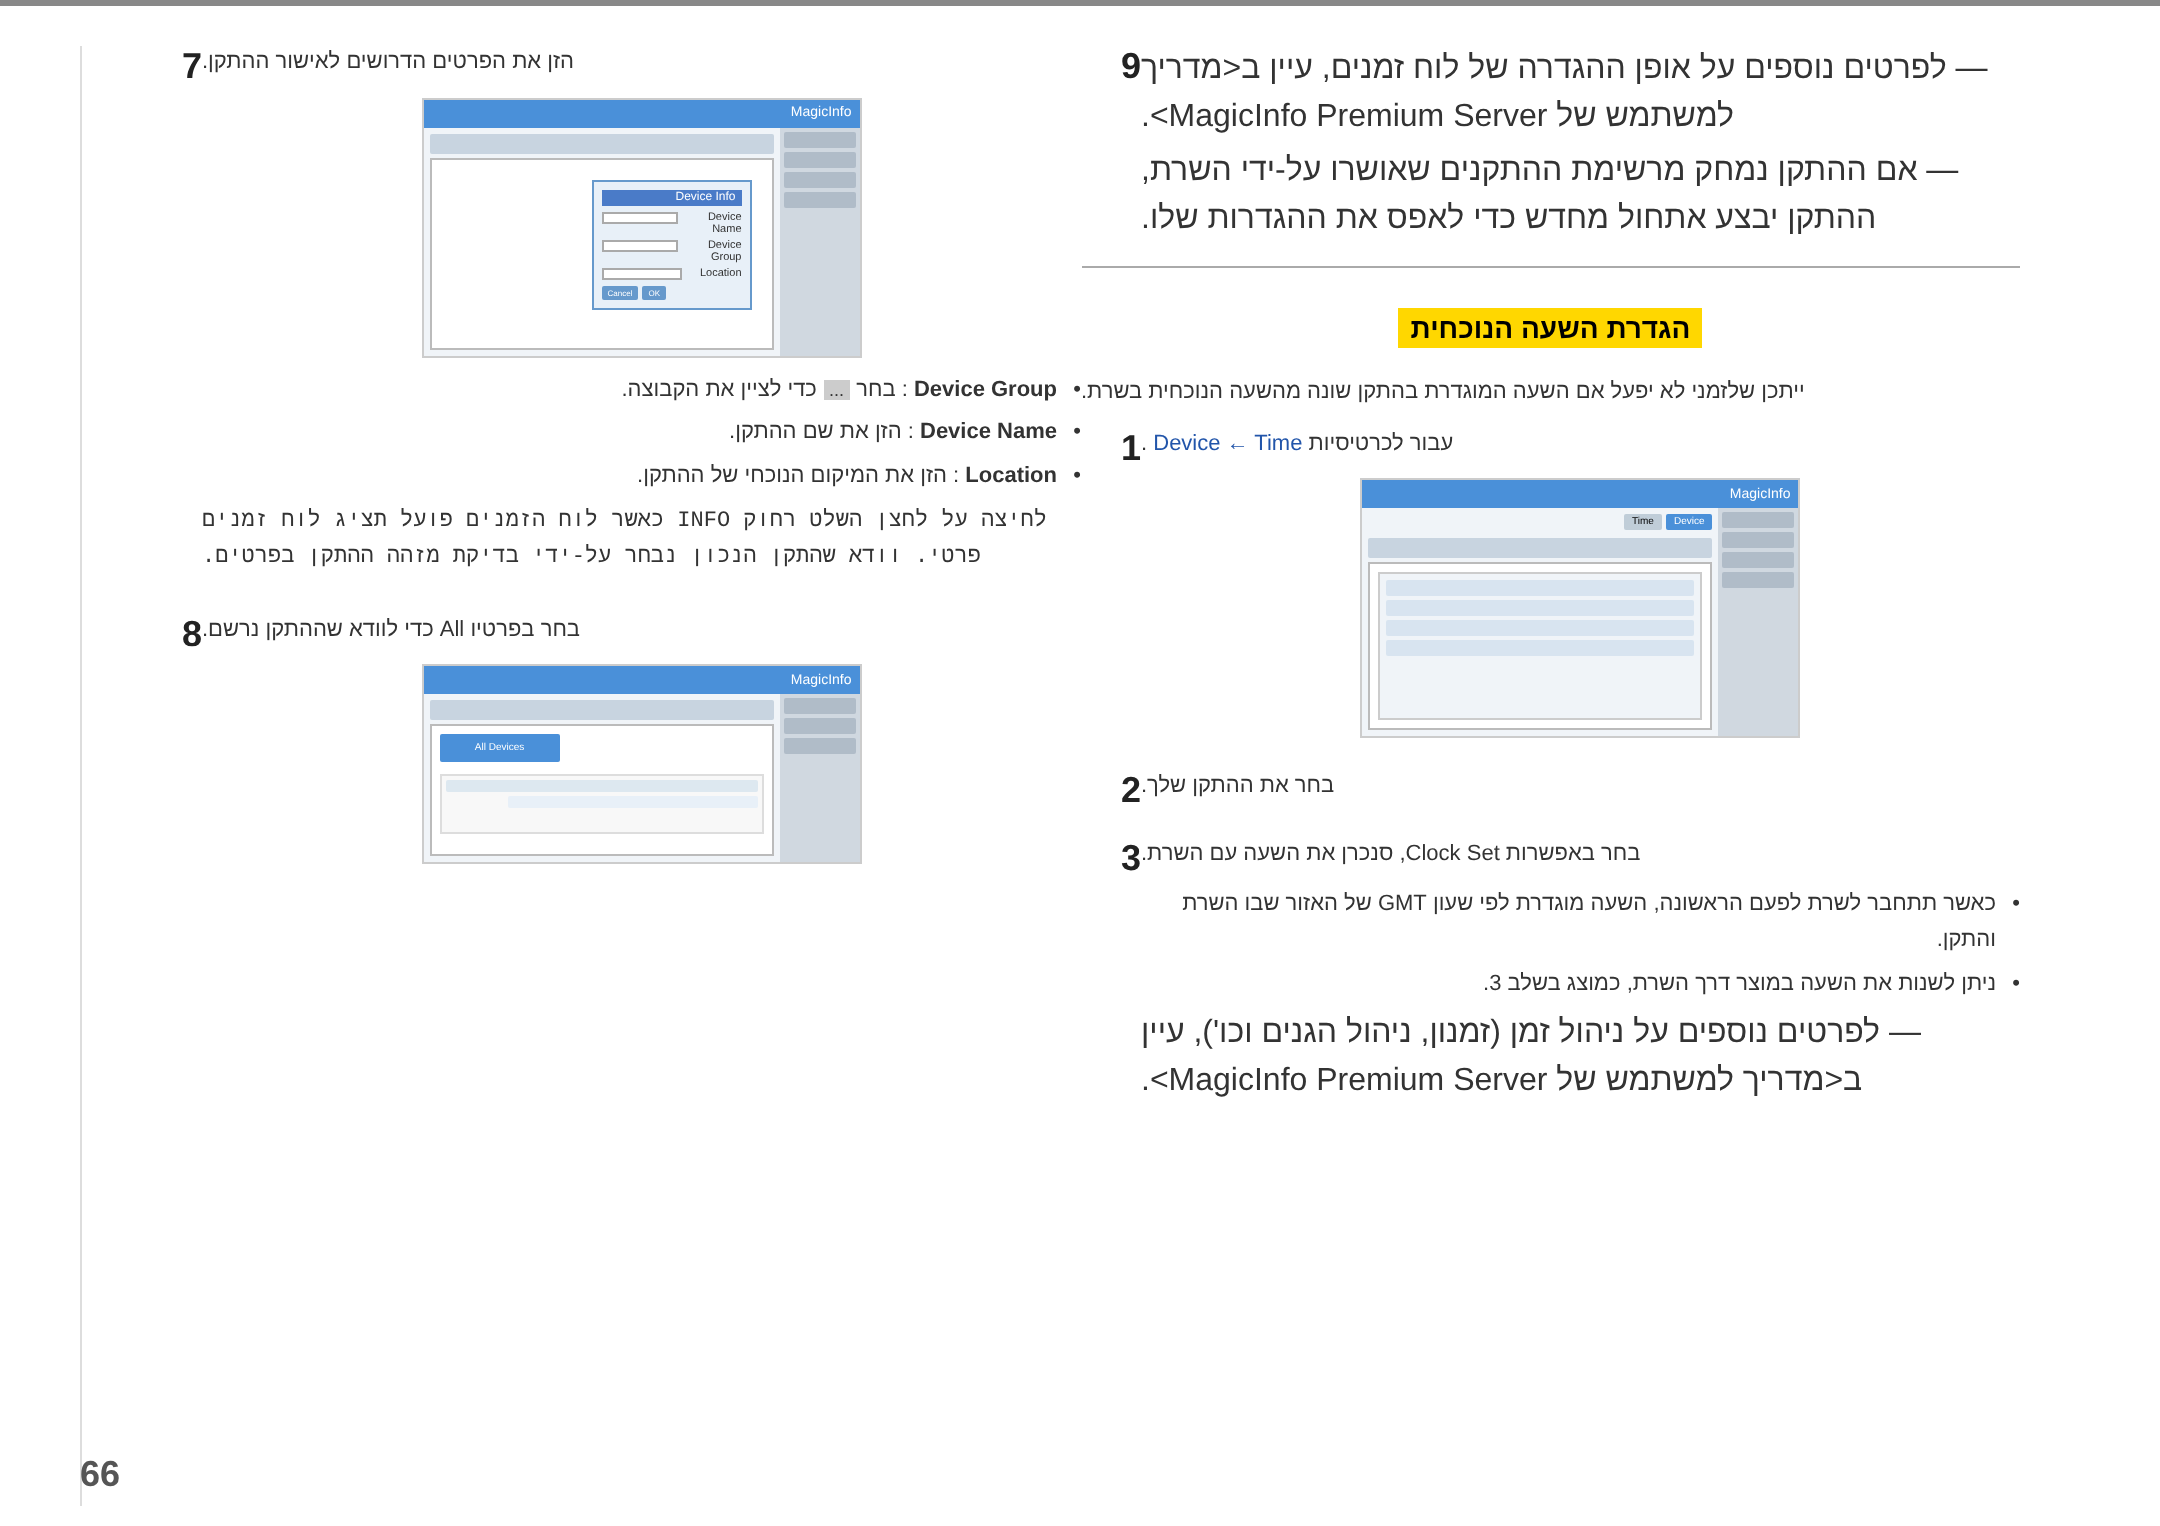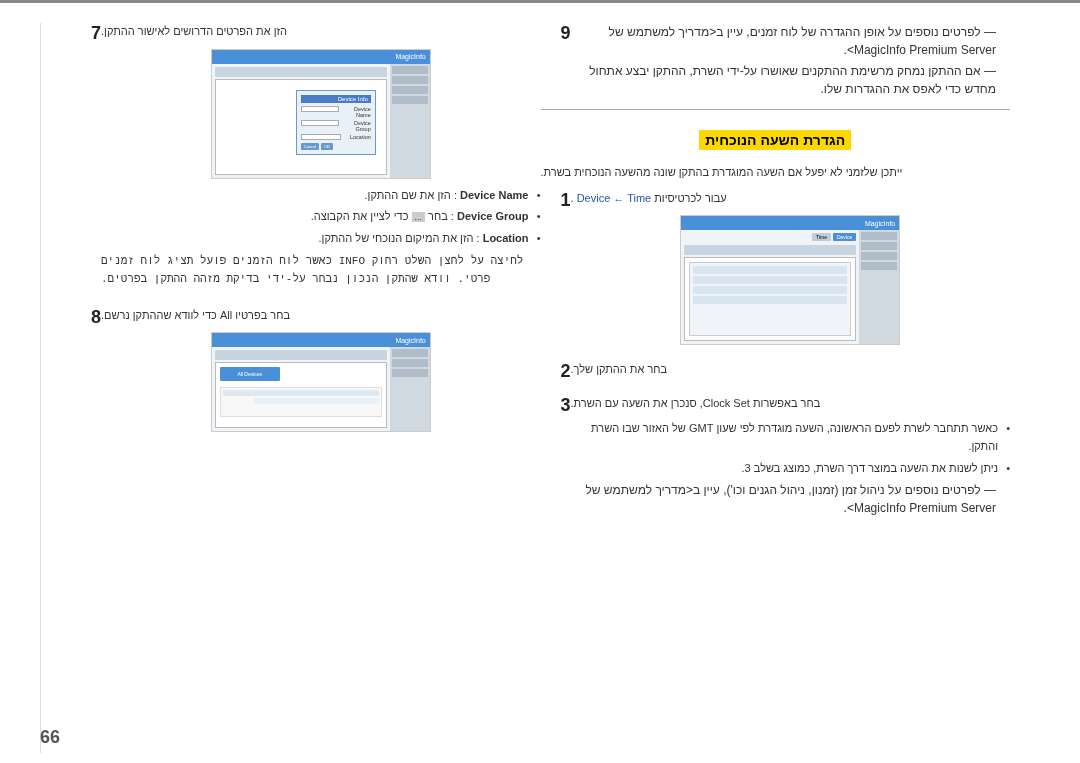--- a/index.html
+++ b/index.html
@@ -219,24 +219,24 @@
     }
     .page-number {
       position: absolute;
       bottom: 15px;
       left: 40px;
       font-size: 18px;
       font-weight: bold;
       color: #555;
     }
     .em-dash-item {
-      font-size: 12px;
+      font-size: 16px;
       color: #333;
       direction: rtl;
-      text-align: right;
+      text-align: left;
       padding-right: 14px;
       margin-bottom: 3px;
       line-height: 1.5;
     }
   </style>
 </head>
 <body>
 
 <div class="page-container">
   <div class="top-border"></div>
@@ -284,28 +284,28 @@
                         <div class="ss-btn">Cancel</div>
                       </div>
                     </div>
                   </div>
                 </div>
               </div>
             </div>
           </div>
 
           <div class="bullet-item">
-            <span class="bold-label">Device Name</span>
-            <span>: הזן את שם ההתקן.</span>
-          </div>
-          <div class="bullet-item">
             <span class="bold-label">Device Group</span>
             <span>: בחר</span>
             <span style="background:#ccc;padding:0 3px;font-size:9px;">...</span>
             <span>כדי לציין את הקבוצה.</span>
+          </div>
+          <div class="bullet-item">
+            <span class="bold-label">Device Name</span>
+            <span>: הזן את שם ההתקן.</span>
           </div>
           <div class="bullet-item">
             <span class="bold-label">Location</span>
             <span>: הזן את המיקום הנוכחי של ההתקן.</span>
           </div>
 
           <div class="step-text" style="margin-top:6px;font-family:Liberation Mono, monospace;">לחיצה על לחצן השלט רחוק INFO כאשר לוח הזמנים פועל תציג לוח זמנים פרטי. וודא שהתקן הנכון נבחר על-ידי בדיקת מזהה ההתקן בפרטים.</div>
         </div>
       </div>
 

